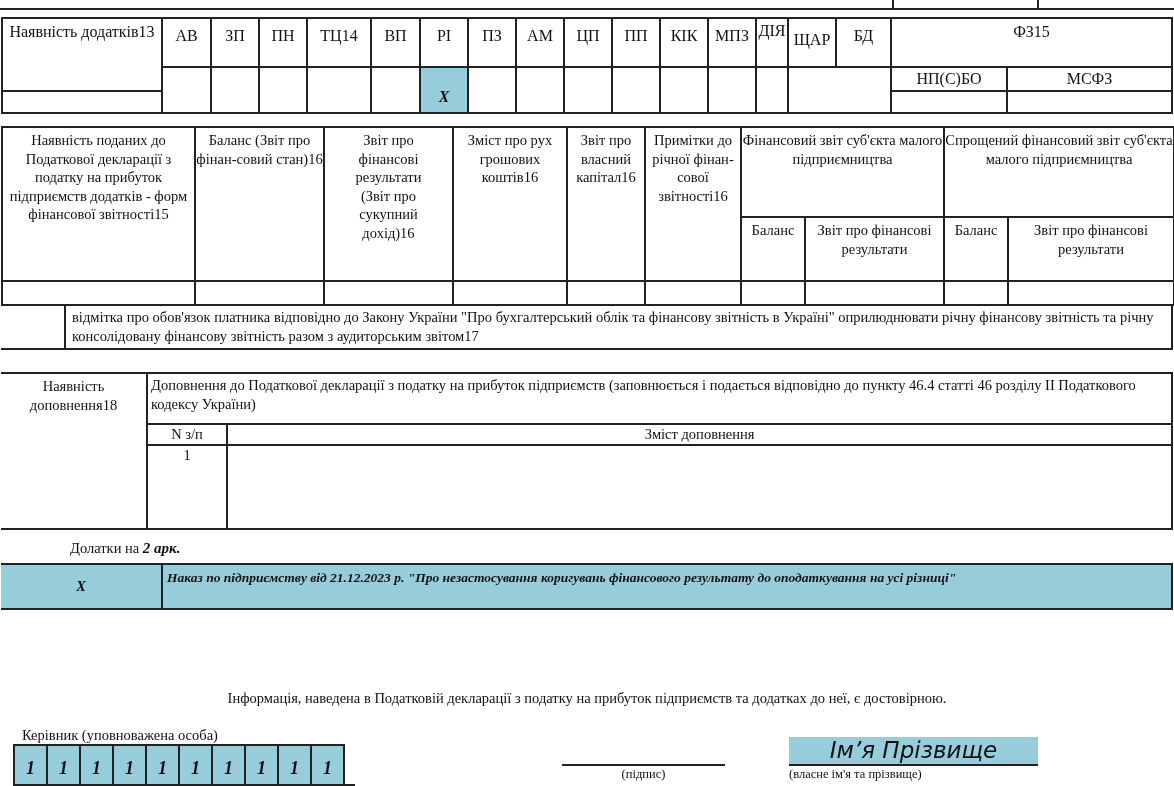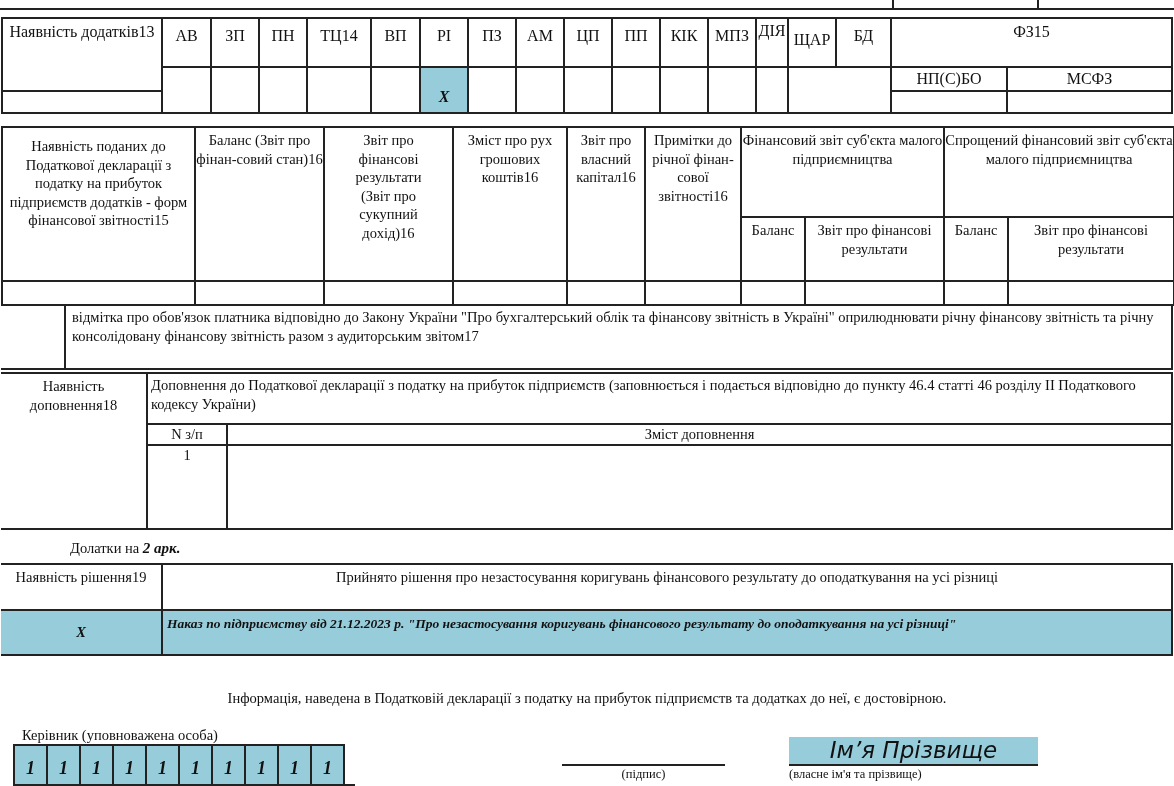--- a/index.html
+++ b/index.html
@@ -127,21 +127,21 @@
       <col style="width:114px">
     <col style="width:78px">
       <col style="width:96px">
       <col style="width:64px">
       <col style="width:139px">
     <col style="width:64px">
       <col style="width:166px">
   </colgroup>
   <tbody>
       <tr style="height:90px">
-    <td rowspan="2" style="padding-top:9px">Наявність поданих до Податкової декларації з податку на прибуток підприємств додатків - форм фінансової звітності15</td>
+    <td rowspan="2" style="padding-top:3px">Наявність поданих до Податкової декларації з податку на прибуток підприємств додатків - форм фінансової звітності15</td>
     <td rowspan="2" style="padding-top:3px">Баланс (Звіт про фінан-совий стан)16</td>
     <td rowspan="2" style="padding-top:3px;padding-left:25px;padding-right:25px">Звіт про фінансові результати (Звіт про сукупний дохід)16</td>
     <td rowspan="2" style="padding-top:3px;padding-left:10px;padding-right:10px">Зміст про рух грошових коштів16</td>
     <td rowspan="2" style="padding-top:3px">Звіт про власний капітал16</td>
     <td rowspan="2" style="padding-top:3px">Примітки до річної фінан-сової звітності16</td>
     <td colspan="2" style="padding-top:3px">Фінансовий звіт суб'єкта малого підприємництва</td>
     <td colspan="2" style="padding-top:3px">Спрощений фінансовий звіт суб'єкта малого підприємництва</td>
   </tr>
   <tr style="height:64px">
     <td style="padding-top:3px">Баланс</td>
@@ -163,21 +163,21 @@
   </tr>
 </tbody>
   </table>
 
 <table id="t3" class="abs">
   <colgroup>
       <col style="width:64px">
       <col>
     </colgroup>
   <tbody>
-      <tr style="height:64px">
+      <tr style="height:44px">
     <td class="bx" style="border-left:none"></td>
     <td class="left" style="padding:2px 6px 0 6px">відмітка про обов'язок платника відповідно до Закону України "Про бухгалтерський облік та фінансову звітність в Україні" оприлюднювати річну фінансову звітність та річну консолідовану фінансову звітність разом з аудиторським звітом17</td>
   </tr>
 </tbody>
   </table>
 
 <table id="t4" class="abs">
   <colgroup>
       <col style="width:146px">
       <col style="width:80px">
@@ -203,24 +203,20 @@
   <span>Долатки на</span>
   <b>2 арк.</b>
 </div>
 
 <table id="t5" class="abs">
   <colgroup>
       <col style="width:161px">
       <col>
     </colgroup>
   <tbody>
-      <tr style="height:46px">
-    <td style="padding-top:3px;border-left:none">Наявність рішення19</td>
-    <td style="padding-top:3px">Прийнято рішення про незастосування коригувань фінансового результату до оподаткування на усі різниці</td>
-  </tr>
   <tr style="height:45px">
     <td class="hl bx" style="vertical-align:middle;border-left:none">X</td>
     <td class="hl left" style="padding:3px 4px 0 4px;font-weight:bold;font-style:italic;font-size:13.5px">Наказ по підприємству від 21.12.2023 р. "Про незастосування коригувань фінансового результату до оподаткування на усі різниці"</td>
   </tr>
 </tbody>
   </table>
 
 <div id="info" class="abs">Інформація, наведена в Податковій декларації з податку на прибуток підприємств та додатках до неї, є достовірною.</div>
 
 <div id="head-label" class="abs">Керівник (уповноважена особа)</div>

